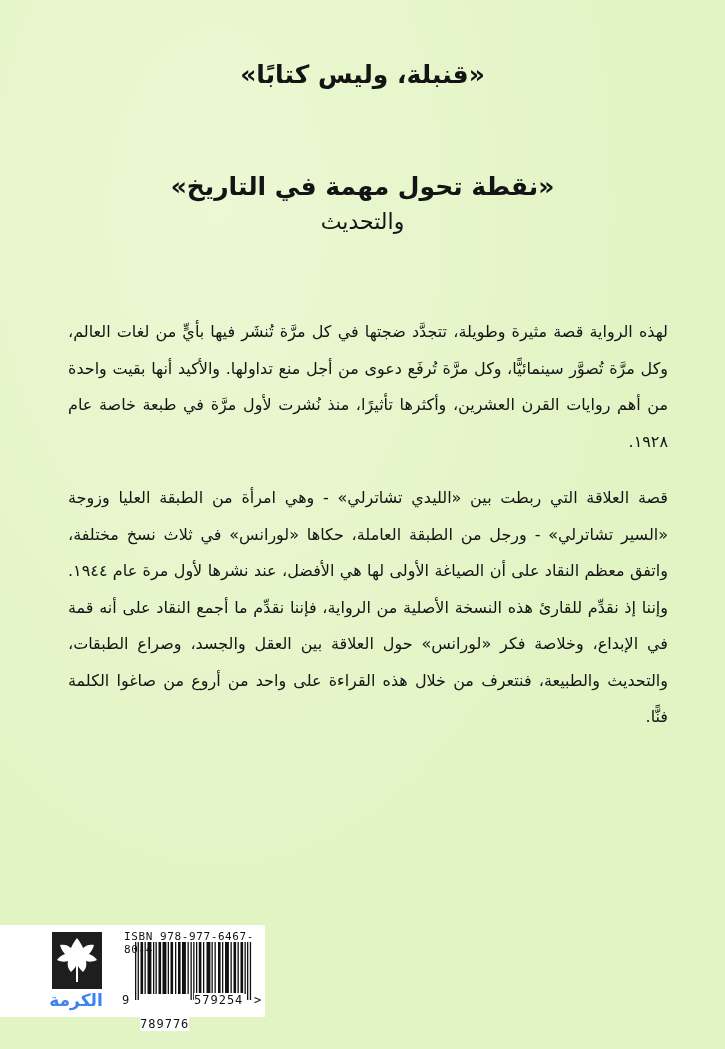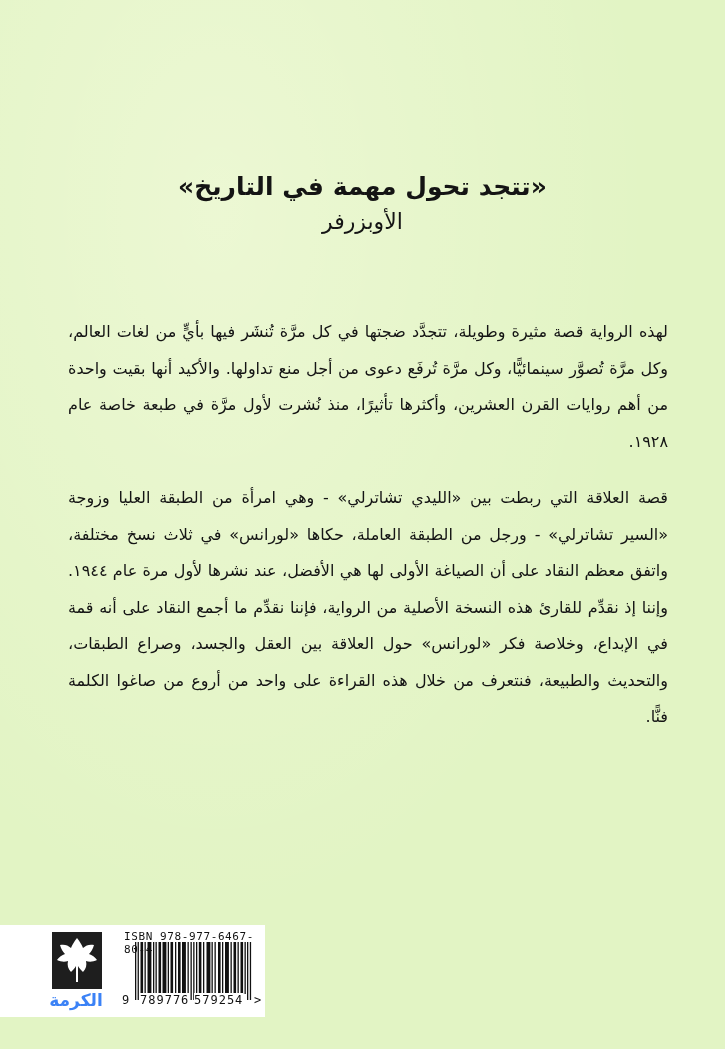--- a/index.html
+++ b/index.html
@@ -125,25 +125,26 @@
       white-space: nowrap;
     }
     .ean-digits span { position: absolute; top: 0; background: #fff; }
   </style>
 </head>
 <body>
 
 <div class="page">
 
   <div class="quote-block" style="top:58px;">
+    <div class="quote-text">«قنبلة، وليس كتابًا»</div>
   </div>
 
   <div class="quote-block" style="top:170px;">
-    <div class="quote-text">«تتجد تحول مهمة في التاريخ»</div>
-    <div class="quote-source">الأوبزرفر</div>
+    <div class="quote-text">«نقطة تحول مهمة في التاريخ»</div>
+    <div class="quote-source">والتحديث</div>
   </div>
 
   <div class="body-text" style="top:314px;">
     <p>لهذه الرواية قصة مثيرة وطويلة، تتجدَّد ضجتها في كل مرَّة تُنشَر فيها بأيٍّ من لغات العالم، وكل مرَّة تُصوَّر سينمائيًّا، وكل مرَّة تُرفَع دعوى من أجل منع تداولها. والأكيد أنها بقيت واحدة من أهم روايات القرن العشرين، وأكثرها تأثيرًا، منذ نُشرت لأول مرَّة في طبعة خاصة عام ١٩٢٨.</p>
     <p class="para2">قصة العلاقة التي ربطت بين «الليدي تشاترلي» - وهي امرأة من الطبقة العليا وزوجة «السير تشاترلي» - ورجل من الطبقة العاملة، حكاها «لورانس» في ثلاث نسخ مختلفة، واتفق معظم النقاد على أن الصياغة الأولى لها هي الأفضل، عند نشرها لأول مرة عام ١٩٤٤. وإننا إذ نقدِّم للقارئ هذه النسخة الأصلية من الرواية، فإننا نقدِّم ما أجمع النقاد على أنه قمة في الإبداع، وخلاصة فكر «لورانس» حول العلاقة بين العقل والجسد، وصراع الطبقات، والتحديث والطبيعة، فنتعرف من خلال هذه القراءة على واحد من أروع من صاغوا الكلمة فنًّا.</p>
   </div>
 
   <div class="label">
     <div class="logo">
       <svg viewBox="0 0 42 50">
@@ -204,19 +205,19 @@
           <rect x="105.5" y="0" width="2.6" height="52"></rect>
           <rect x="109.5" y="0" width="1.3" height="52"></rect>
           <rect x="112" y="0" width="1.3" height="58"></rect>
           <rect x="114.8" y="0" width="1.3" height="58"></rect>
         </g>
       </svg>
     </div>
 
     <div class="ean-digits">
       <span style="left:0;">9</span>
-      <span style="left:18px; letter-spacing:1px;">789776</span>
+      <span style="left:18px; letter-spacing:1px;margin-top:24px;">789776</span>
       <span style="left:72px; letter-spacing:1px;">579254</span>
       <span style="left:132px;">&gt;</span>
     </div>
   </div>
 
 </div>
 
 </body></html>

